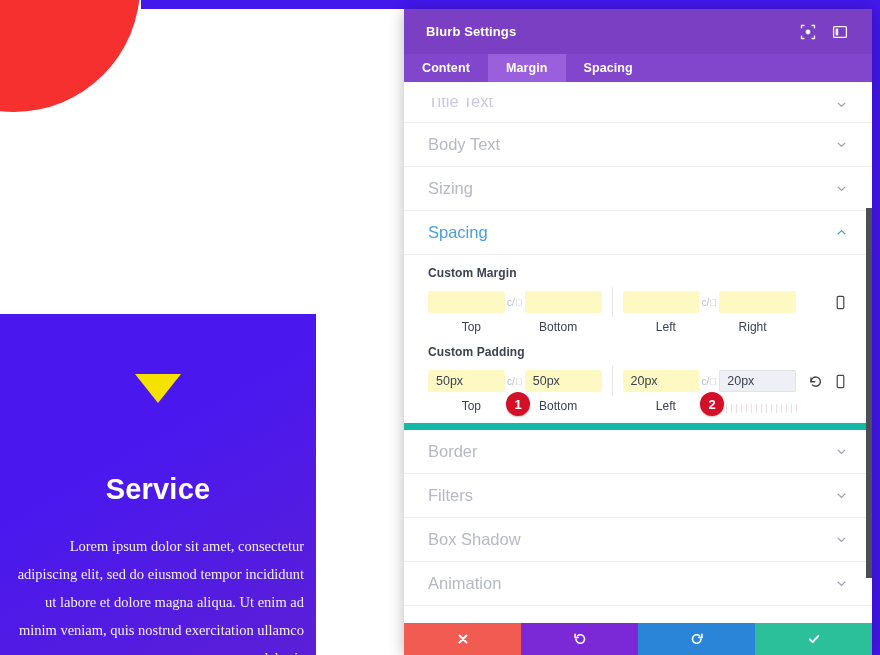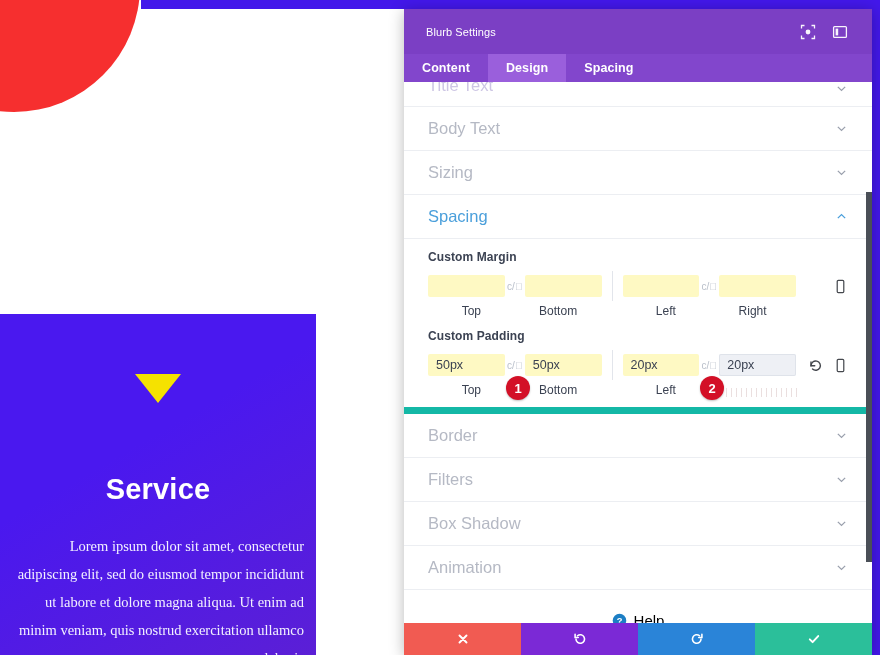--- a/index.html
+++ b/index.html
@@ -50,40 +50,40 @@
     position:absolute;left:404px;top:9px;width:468px;height:646px;
     background:#ffffff;
     box-shadow:0 2px 14px rgba(0,0,0,.28);
     display:flex;flex-direction:column;overflow:hidden;
   }
   .modal-header{
     height:45px;background:#7b3fc4;flex:0 0 45px;
     display:flex;align-items:center;padding:0 16px 0 22px;
   }
   .modal-title{
-    color:#ffffff;font-size:11px;font-weight:normal;flex:1;
+    color:#ffffff;font-size:13px;font-weight:bold;flex:1;
     letter-spacing:.1px;
   }
   .header-icons{display:flex;align-items:center;gap:16px;padding-right:8px;}
   .hdr-ico{width:16px;height:16px;opacity:.95;cursor:pointer;display:block;}
 
   .modal-tabs{
     height:28px;flex:0 0 28px;background:#8246cc;display:flex;align-items:stretch;
   }
   .tab{
     display:flex;align-items:center;padding:0 18px;
     color:#ffffff;font-size:12.5px;font-weight:bold;cursor:pointer;
     letter-spacing:.1px;
   }
   .tab.active{background:#9a5fdc;}
 
   .modal-body{
     flex:1 1 auto;background:#ffffff;position:relative;overflow:hidden;
   }
-  .scroll-area{position:absolute;inset:0;overflow:hidden;}
+  .scroll-area{position:absolute;inset:0;overflow:hidden;margin-top:16px;}
 
   .acc-row{
     height:43px;border-bottom:1px solid #eceef2;
     display:flex;align-items:center;padding:0 24px 0 24px;cursor:pointer;
     background:#fff;
   }
   .acc-row.clip-top{height:24px;border-bottom:1px solid #eceef2;align-items:flex-start;overflow:hidden;}
   .acc-label{flex:1;color:#b5b9c4;font-size:16.5px;font-weight:400;}
   .acc-row.clip-top .acc-label{color:#cdc6e4;line-height:6px;}
   .acc-row.open .acc-label{color:#4a9fdb;}
@@ -185,21 +185,21 @@
       </svg>
       <svg class="hdr-ico" viewBox="0 0 16 16" fill="none" stroke="#fff" stroke-width="1.3">
         <rect x="1.6" y="2.6" width="12.8" height="10.8" rx="1"></rect>
         <rect x="3.6" y="4.6" width="2.6" height="6.8" fill="#fff" stroke="none"></rect>
       </svg>
     </div>
   </div>
 
   <div class="modal-tabs">
     <div class="tab">Content</div>
-    <div class="tab active">Design</div>
+    <div class="tab active">Margin</div>
     <div class="tab">Spacing</div>
   </div>
 
   <div class="modal-body">
     <div class="scroll-area">
 
       <div class="acc-row clip-top">
         <div class="acc-label">Title Text</div>
         <svg class="chev" viewBox="0 0 16 16" fill="none" stroke="currentColor" stroke-width="1.6">
             <path d="M3.5 6L8 10.4L12.5 6"></path>

